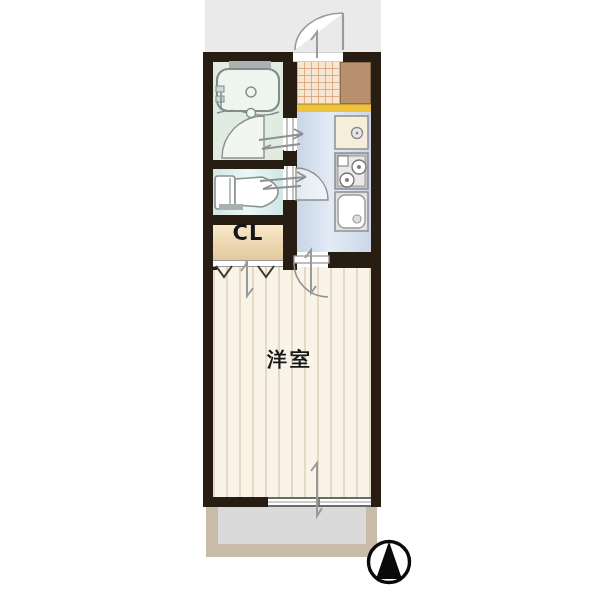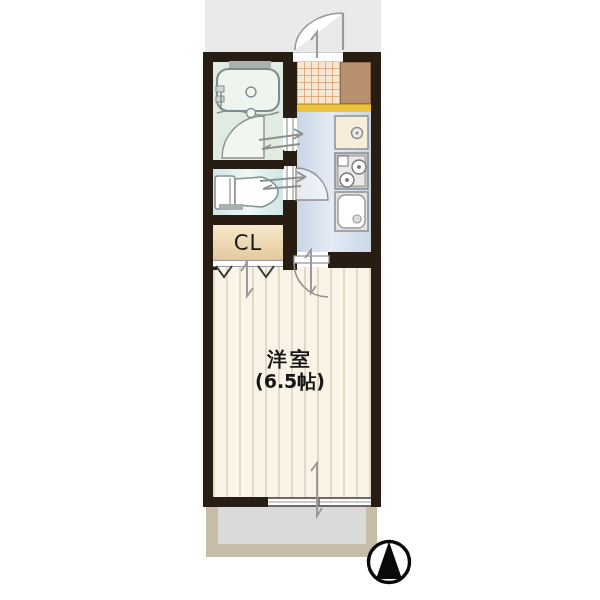--- a/index.html
+++ b/index.html
@@ -33,22 +33,22 @@
   .room{left:213px;top:267px;width:158px;height:230px;background-color:var(--room_floor);
         background-image:repeating-linear-gradient(90deg,rgba(176,154,116,.30) 0 1.6px,transparent 1.6px 13px);}
   .cl-band{left:213px;top:260px;width:70px;height:7px;background:#fff;
            border-top:1px solid #9a9a9a;border-bottom:1px solid #9a9a9a;box-sizing:border-box;}
   .ent-band{left:293px;top:52px;width:50px;height:10px;background:#fff;
             border-top:1px solid #cfcfcf;border-bottom:1px solid #cfcfcf;box-sizing:border-box;}
   .win-band{left:268px;top:497px;width:103px;height:10px;background:#fff;
             border-top:2px solid #6b6b6b;border-bottom:2px solid #6b6b6b;box-sizing:border-box;}
   .balc-frame{left:206px;top:507px;width:171px;height:50px;background:var(--balcony_frame);}
   .balc-floor{left:218px;top:507px;width:148px;height:37px;background:var(--balcony_floor);}
-  .lbl-cl{left:213px;top:228px;width:70px;height:30px;display:flex;align-items:center;justify-content:center;
-          font-weight:normal;font-size:21px;letter-spacing:1px;color:var(--text);}
+  .lbl-cl{left:213px;top:218px;width:70px;height:30px;display:flex;align-items:center;justify-content:center;
+          font-weight:bold;font-size:21px;letter-spacing:1px;color:var(--text);}
   .lbl-room{left:215px;top:348px;width:150px;text-align:center;color:var(--text);font-weight:bold;line-height:1.15;}
   .lbl-room .l1{font-size:20px;letter-spacing:3px;}
   .lbl-room .l2{font-size:19px;}
   svg.overlay{position:absolute;left:0;top:0;pointer-events:none;}
 </style>
 </head>
 <body>
 
 <div id="canvas">
 
@@ -184,16 +184,15 @@
 
     <g>
       <circle cx="389" cy="562" r="20.5" fill="#ffffff" stroke="#0a0a0a" stroke-width="3.4"></circle>
       <polygon points="389,541.5 376,579 402,579" fill="#0a0a0a"></polygon>
     </g>
   </svg>
 
   <div class="abs lbl-cl">CL</div>
   <div class="abs lbl-room">
     <div class="l1">洋室</div>
-    <div class="l2">(6.5帖)</div>
   </div>
 
 </div>
 
 </body></html>

